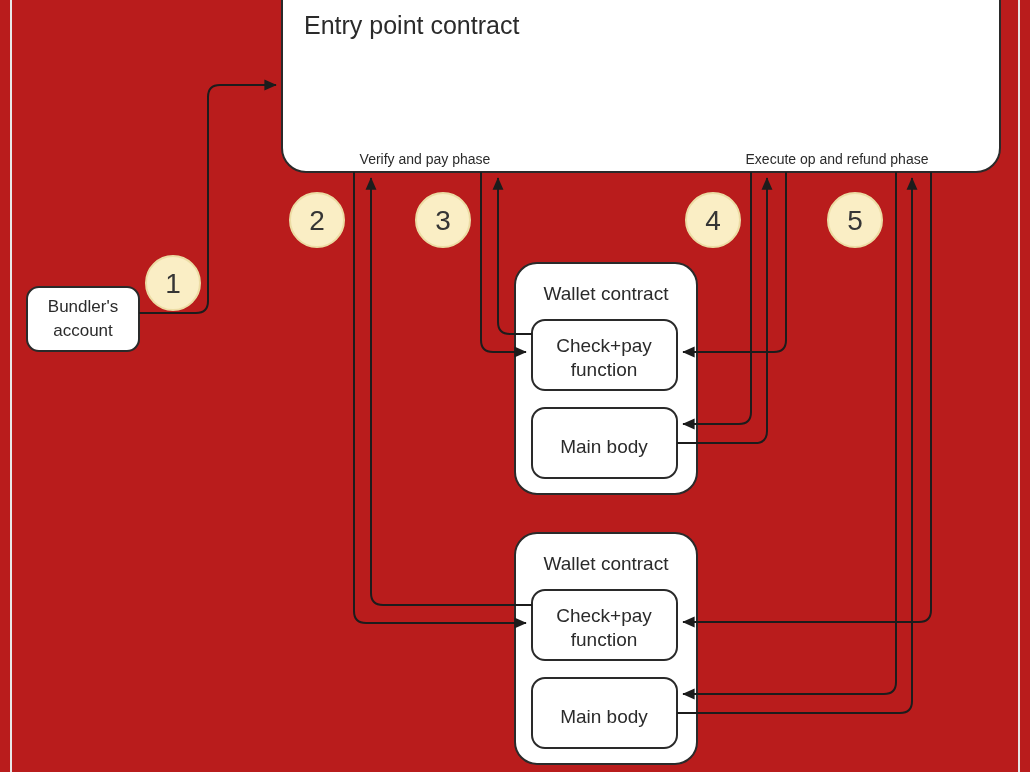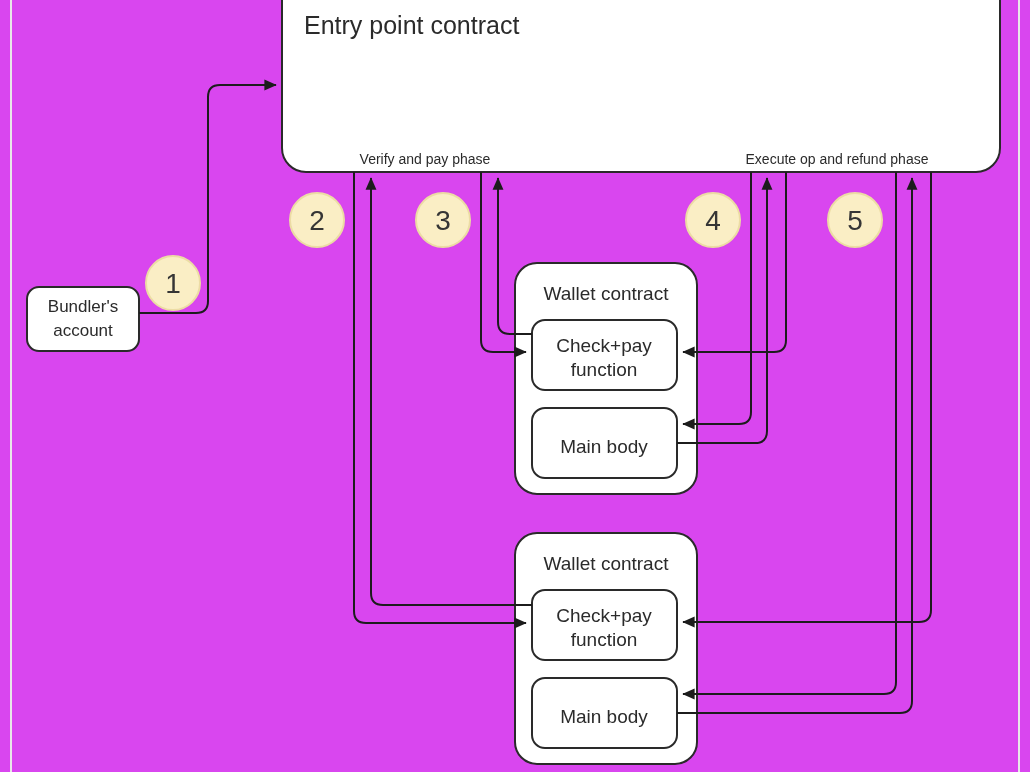--- a/index.html
+++ b/index.html
@@ -11,21 +11,21 @@
   body {
     width: 1030px;
     height: 772px;
     overflow: hidden;
     font-family: "Liberation Sans", sans-serif;
   }
   #canvas {
     position: relative;
     width: 1030px;
     height: 772px;
-    background: #d946ef;
+    background: #b91c1c;
     text-align: center;
   }
   #diagram-svg {
     position: absolute;
     top: 0;
     left: 0;
     width: 1030px;
     height: 772px;
   }
   .page-edge {

